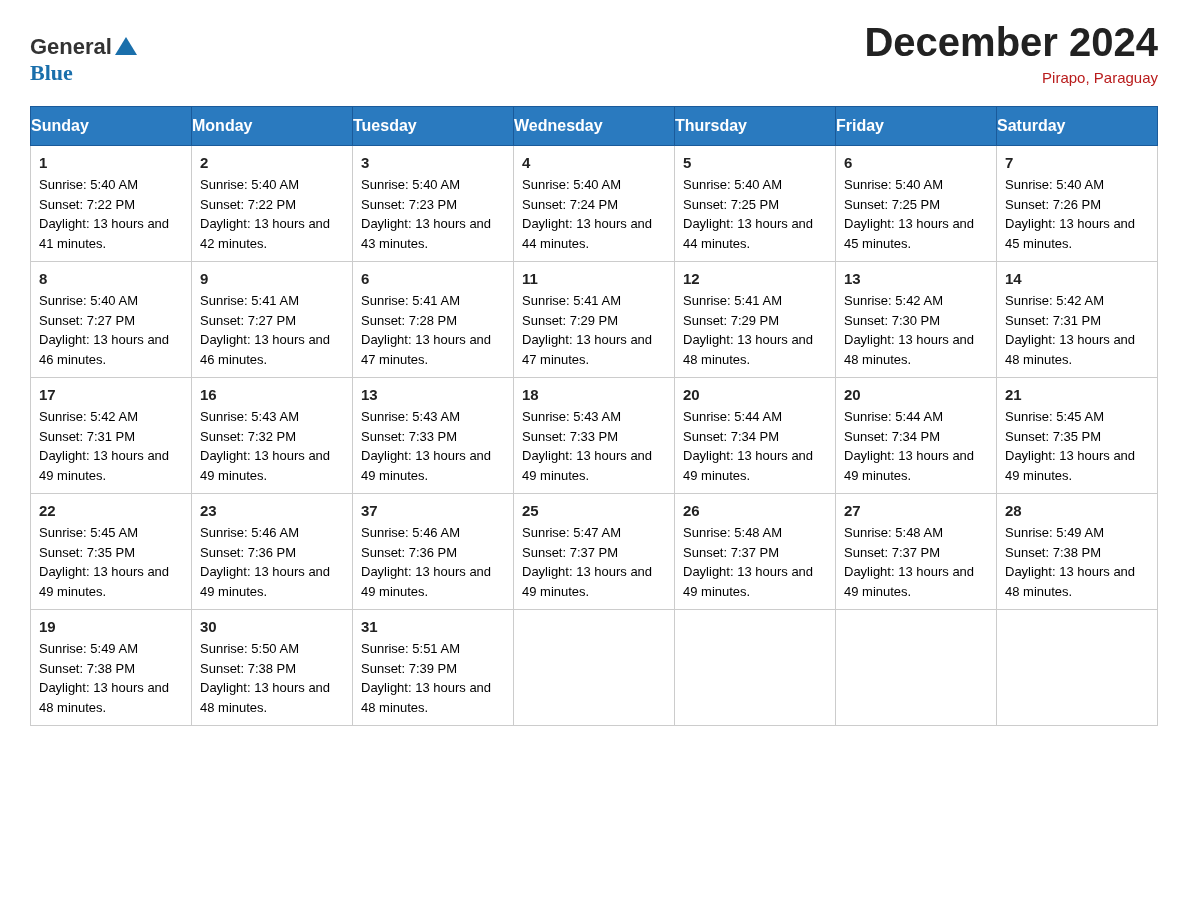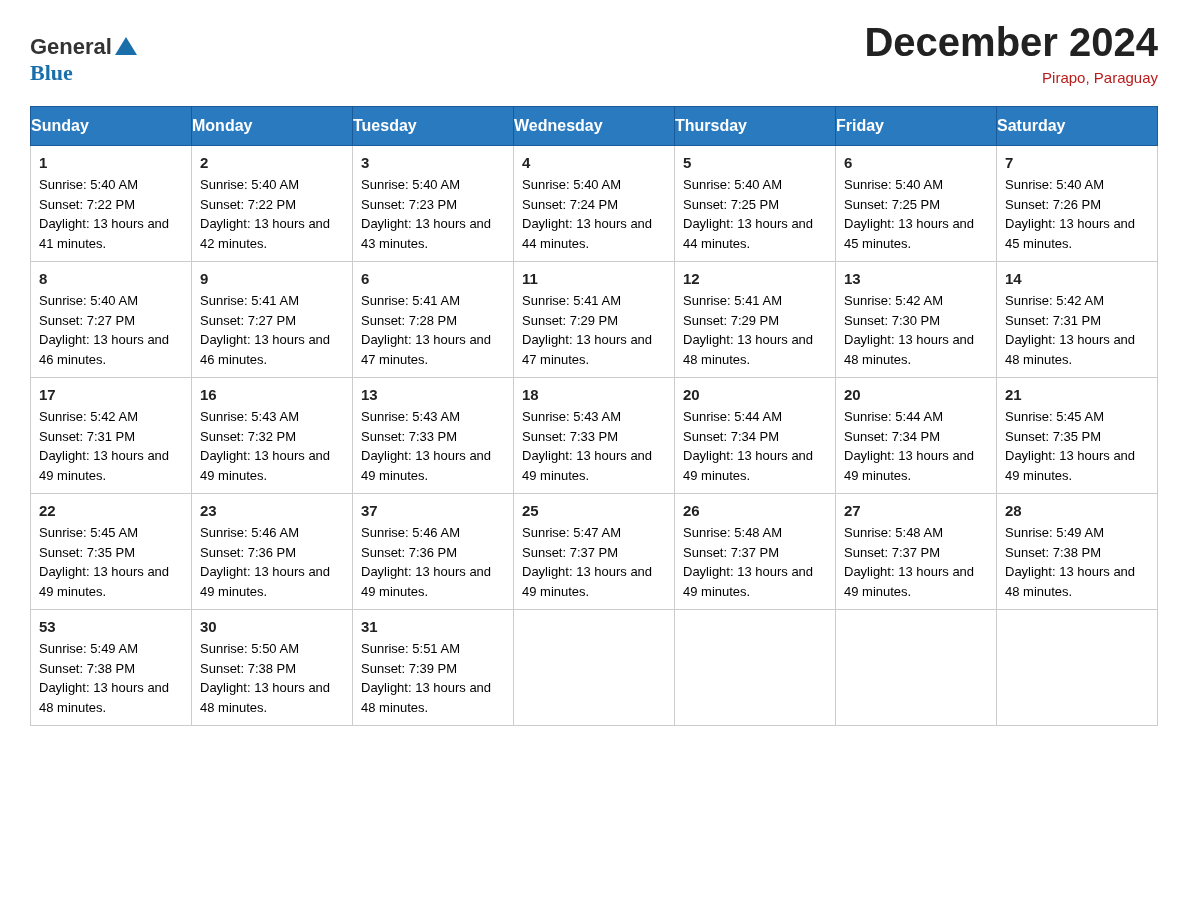--- a/index.html
+++ b/index.html
@@ -224,21 +224,21 @@
           <div class="day-number">27</div>
           <div class="day-info">Sunrise: 5:48 AM<br>Sunset: 7:37 PM<br>Daylight: 13 hours and 49 minutes.</div>
         </td>
         <td>
           <div class="day-number">28</div>
           <div class="day-info">Sunrise: 5:49 AM<br>Sunset: 7:38 PM<br>Daylight: 13 hours and 48 minutes.</div>
         </td>
       </tr>
       <tr>
         <td>
-          <div class="day-number">53</div>
+          <div class="day-number">19</div>
           <div class="day-info">Sunrise: 5:49 AM<br>Sunset: 7:38 PM<br>Daylight: 13 hours and 48 minutes.</div>
         </td>
         <td>
           <div class="day-number">30</div>
           <div class="day-info">Sunrise: 5:50 AM<br>Sunset: 7:38 PM<br>Daylight: 13 hours and 48 minutes.</div>
         </td>
         <td>
           <div class="day-number">31</div>
           <div class="day-info">Sunrise: 5:51 AM<br>Sunset: 7:39 PM<br>Daylight: 13 hours and 48 minutes.</div>
         </td>

